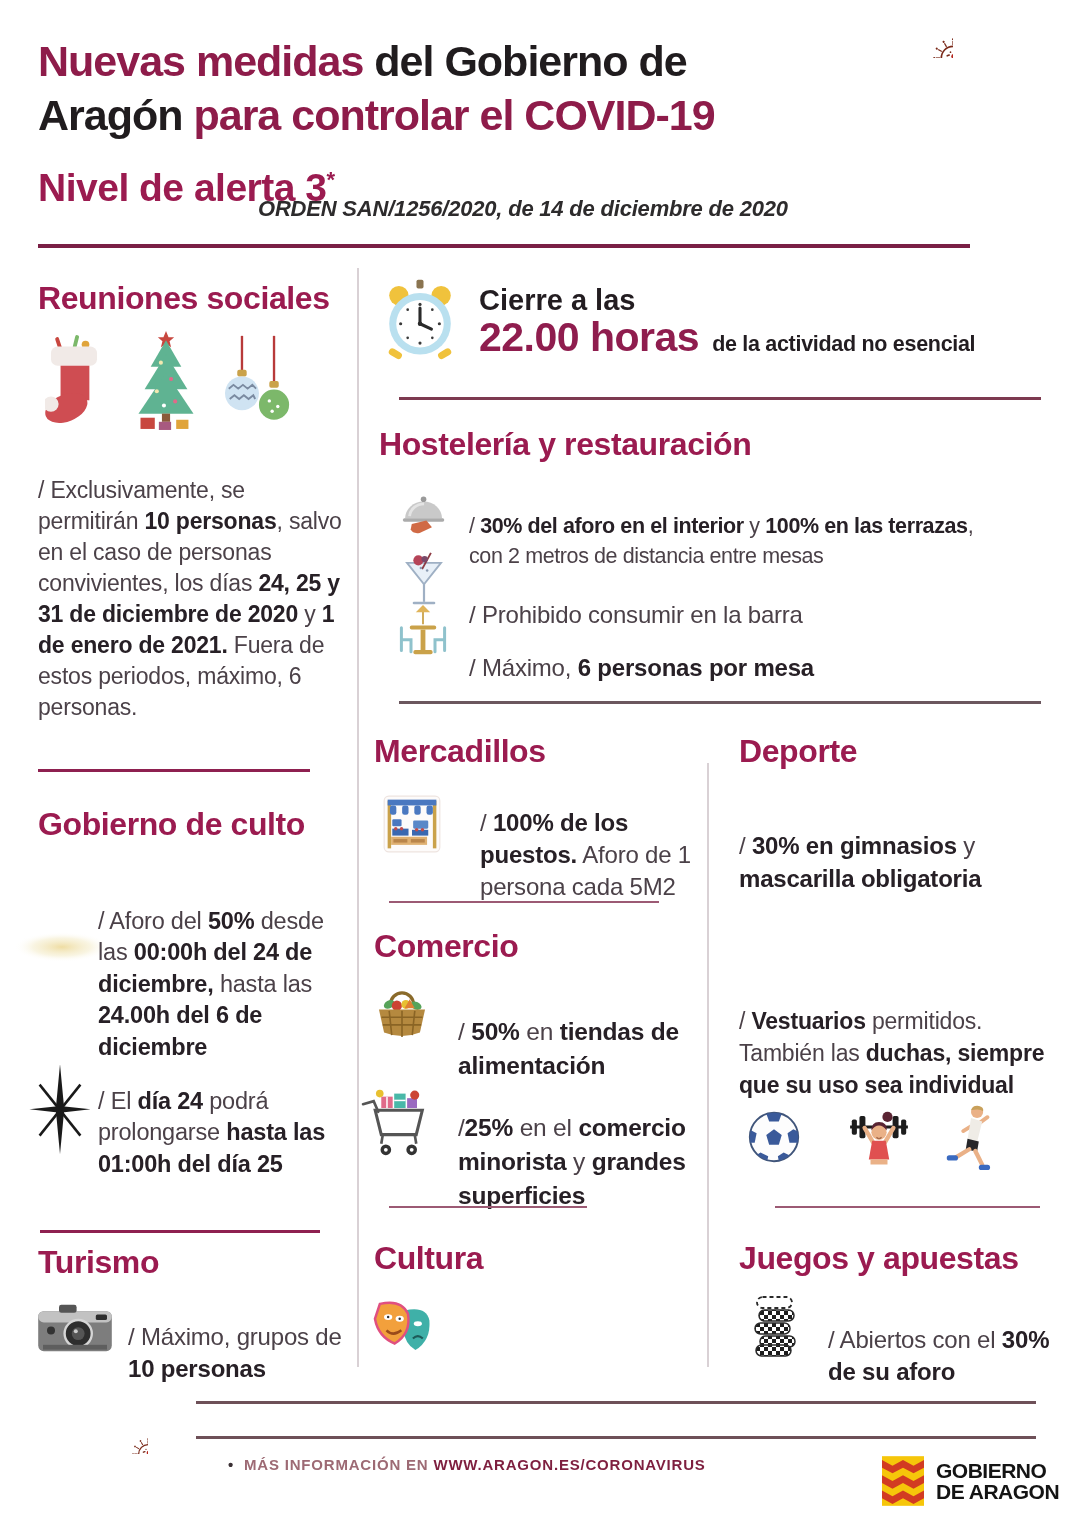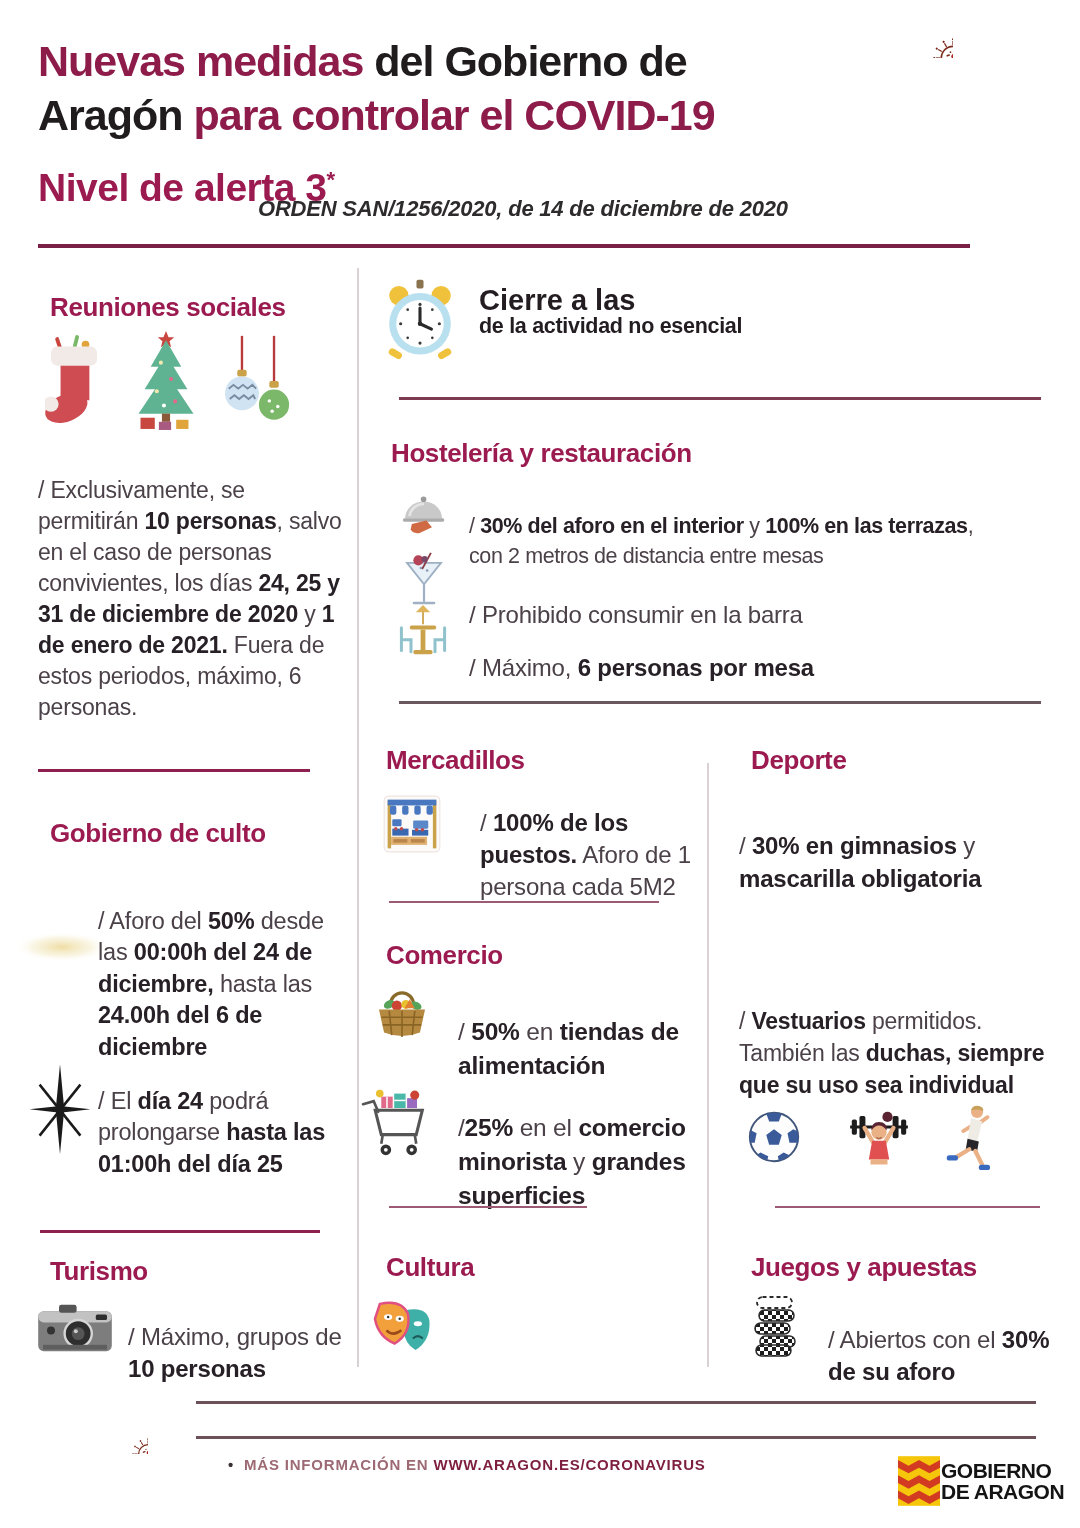--- a/index.html
+++ b/index.html
@@ -11,21 +11,21 @@
   .title .acc{color:#8e1c4a;}
   .alert{left:38px;top:166px;font-size:39px;font-weight:600;color:#9b1b50;letter-spacing:-0.5px;}
   .alert sup{font-size:22px;}
   .order{left:258px;top:196px;font-size:22px;font-style:italic;font-weight:600;color:#2d2b2c;letter-spacing:-0.2px;}
   .hr{background:#9c5a74;height:2px;}
   .hr-header{left:38px;top:244px;width:932px;height:4px;background:#7a1f45;}
   .vdiv{width:2px;background:#d9d1d5;}
   .vdiv1{left:357px;top:268px;height:1099px;}
   .vdiv2{left:707px;top:763px;height:604px;}
   
-  .sec-title{font-size:26px;font-weight:800;color:#9b1b50;letter-spacing:-0.4px;margin:12px;}
+  .sec-title{font-size:32px;font-weight:800;color:#9b1b50;letter-spacing:-0.4px;margin:0;}
   .txt{color:#4b4148;letter-spacing:-0.2px;}
   .txt b{color:#272026;font-weight:800;}
   .nw{white-space:nowrap;}
   .p-reuniones{left:38px;top:452px;width:308px;font-size:23px;line-height:31px;}
   .h-reuniones{left:38px;top:280px;}
   .h-culto{left:38px;top:806px;}
   .culto-1{left:98px;top:882px;width:252px;font-size:23.5px;line-height:31.5px;}
   .culto-2{left:98px;top:1062px;width:255px;font-size:23.5px;line-height:31.5px;}
   .hr-left1{left:38px;top:769px;width:272px;height:3px;background:#8e2050;}
   .hr-left2{left:40px;top:1230px;width:280px;height:3px;background:#8e2050;}
@@ -56,21 +56,21 @@
   .dep-3{left:739px;top:982px;width:316px;font-size:23px;line-height:32px;}
   .hr-right1{left:775px;top:1206px;width:265px;}
   .h-juegos{left:739px;top:1240px;}
   .jue-1{left:828px;top:1300px;width:222px;font-size:24px;line-height:32px;}
   
   .hr-f1{left:196px;top:1401px;width:840px;height:3px;background:#6e5058;}
   .hr-f2{left:196px;top:1436px;width:840px;height:3px;background:#6e5058;}
   .finfo{left:228px;top:1456px;font-size:15px;letter-spacing:0.8px;color:#9d6a74;font-weight:600;}
   .finfo .bullet{color:#3a3034;margin-right:10px;}
   .finfo b{color:#7e1f3f;font-weight:800;}
-  .logo{left:882px;top:1456px;display:flex;align-items:center;gap:1px;margin-left:16px;}
+  .logo{left:882px;top:1456px;display:flex;align-items:center;gap:12px;}
   .logo-text{font-size:21px;font-weight:800;color:#141414;line-height:1.02;letter-spacing:-0.5px;}
   .hidden-defs{position:absolute;width:0;height:0;overflow:hidden;}
 </style>
 </head>
 <body>
 
 <svg class="hidden-defs" aria-hidden="true">
   <defs>
     <g id="spoke">
         <line x1="0" y1="-91" x2="0" y2="-114" stroke="currentColor" stroke-width="11"></line>
@@ -264,20 +264,21 @@
         <circle cx="64" cy="36" r="1.5"></circle>
         <circle cx="36" cy="68" r="1.5"></circle>
         <circle cx="64" cy="68" r="1.5"></circle>
     </g>
     <line x1="50" y1="52" x2="50" y2="34" stroke="#2a2a2a" stroke-width="3.5" stroke-linecap="round"></line>
     <line x1="50" y1="52" x2="63" y2="58" stroke="#2a2a2a" stroke-width="3.5" stroke-linecap="round"></line>
     <circle cx="50" cy="52" r="2.5" fill="#2a2a2a"></circle>
   </svg>
   <div class="abs closure-intro">Cierre a las</div>
   <div class="abs closure-main">
+    <span class="closure-time">22.00 horas</span>
     <span class="closure-scope">de la actividad no esencial</span>
   </div>
   <div class="abs hr-mid1"></div>
 
   <h2 class="abs sec-title h-hosteleria">Hostelería y restauración</h2>
   <svg class="abs" style="left:395px;top:487px;width:56px;height:56px;" viewBox="0 0 100 100">
     <path d="M18,56 A33,30 0 0 1 84,56 Z" fill="#c9c9c9"></path>
     <path d="M26,52 A26,24 0 0 1 52,30" fill="none" stroke="#e4e4e4" stroke-width="5"></path>
     <circle cx="51" cy="22" r="5" fill="#9a9a9a"></circle>
     <rect x="14" y="56" width="74" height="6" rx="3" fill="#ababab"></rect>

